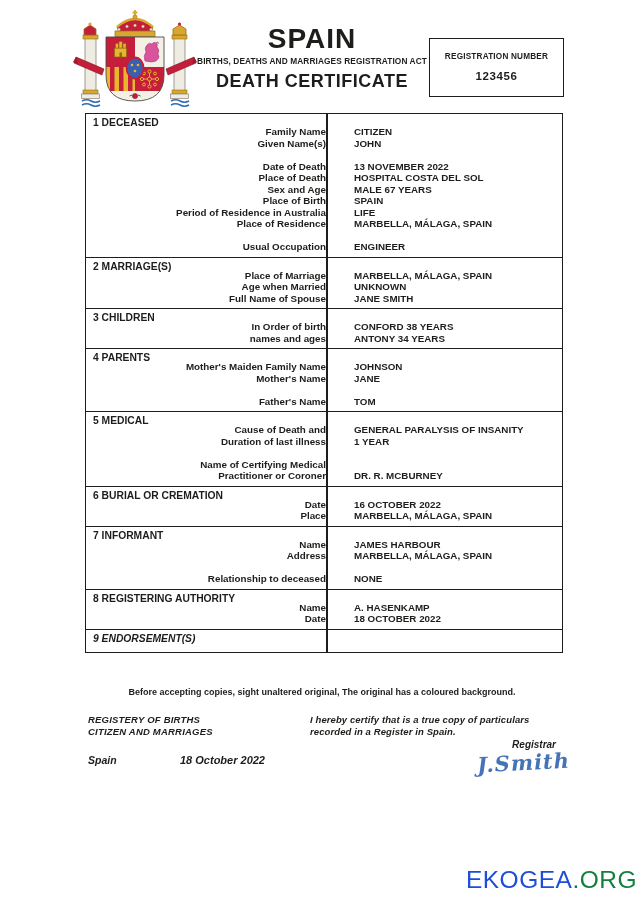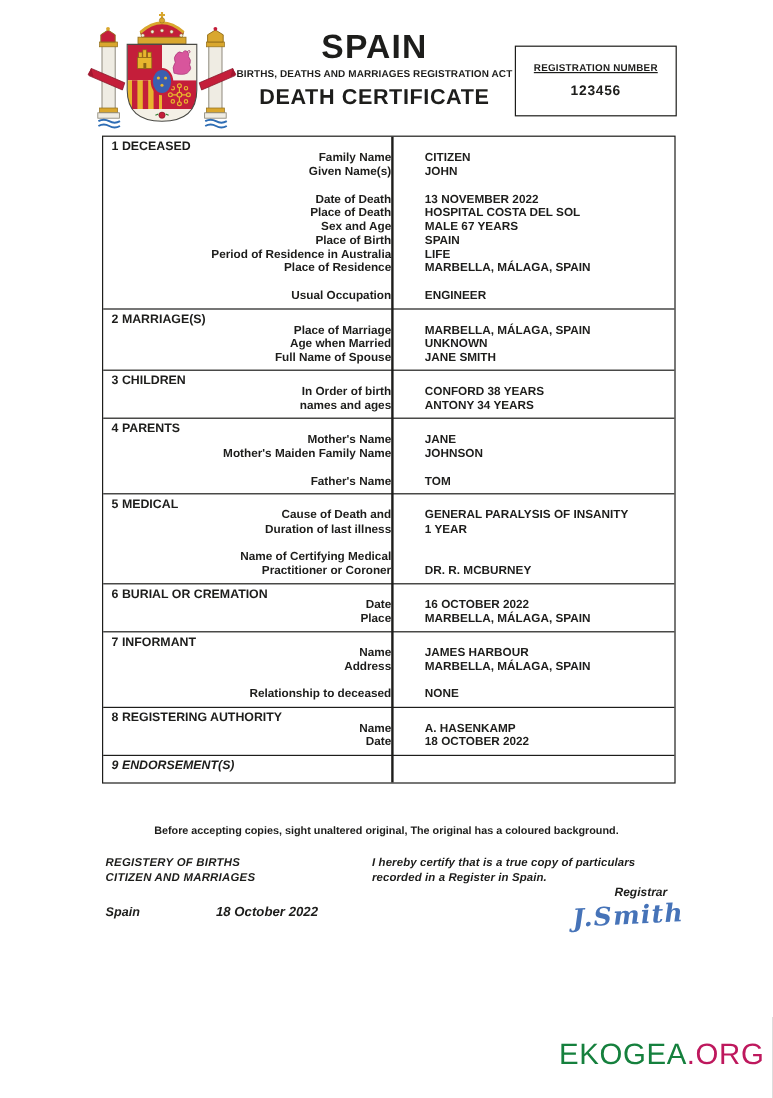--- a/index.html
+++ b/index.html
@@ -11,21 +11,21 @@
   
   .emblem{position:absolute;left:72px;top:5px;width:126px;height:106px;}
   .header-center{position:absolute;left:192px;top:24px;width:240px;text-align:center;}
   .country{font-size:28px;font-weight:bold;letter-spacing:1px;line-height:30px;}
   .act-line{font-size:8.3px;font-weight:bold;white-space:nowrap;margin-top:2px;letter-spacing:0.1px;}
   .doc-title{font-size:18px;font-weight:bold;margin-top:5px;letter-spacing:0.5px;}
   .reg-box{
     position:absolute;left:429px;top:38px;width:135px;height:59px;
     border:1.6px solid #1d1d1b;box-sizing:border-box;text-align:center;
   }
-  .reg-label{font-size:8.2px;font-weight:bold;margin-top:13px;letter-spacing:0.2px;text-decoration:underline;}
+  .reg-label{font-size:8.2px;font-weight:bold;margin-top:13px;letter-spacing:0.2px;}
   .reg-number{font-size:11.5px;font-weight:bold;margin-top:9px;letter-spacing:0.6px;}
   
   .cert-table{
     position:absolute;left:85px;top:113px;width:478px;
     border:1.6px solid #1d1d1b;box-sizing:border-box;
   }
   .col-divider{position:absolute;left:240px;top:0;bottom:0;width:1.6px;background:#1d1d1b;}
   .section{position:relative;border-bottom:1.6px solid #1d1d1b;padding:2px 0 4px 0;min-height:16px;}
   .section:last-child{border-bottom:none;font-style:italic;}
   .section-title{
@@ -60,21 +60,21 @@
     font-family:"DejaVu Serif",serif;font-style:italic;font-weight:bold;
     transform:rotate(-3deg);letter-spacing:1px;
   }
   .place-date{position:absolute;left:88px;top:754px;font-size:10.5px;font-style:italic;font-weight:bold;}
   .footer-date{position:absolute;left:180px;top:754px;font-size:11px;font-style:italic;font-weight:bold;}
   
   .brand{
     position:absolute;right:7px;top:866px;font-size:24.5px;letter-spacing:0.5px;
     font-weight:normal;
   }
-  .brand .name{color:#15803d;}
+  .brand .name{color:#1d4ed8;}
   .brand .tld{color:#85a41d;}
 </style>
 </head>
 <body>
 
 <div class="page">
 
   <div class="emblem">
     <svg width="126" height="106" viewBox="0 0 126 106" xmlns="http://www.w3.org/2000/svg">
 
@@ -262,26 +262,26 @@
           <div class="row">
             <div class="lbl">names and ages</div>
             <div class="val">ANTONY 34 YEARS</div>
           </div>
         </div>
       </div>
       <div class="section">
         <div class="section-title">4 PARENTS</div>
         <div class="rows">
           <div class="row">
+            <div class="lbl">Mother's Maiden Family Name</div>
+            <div class="val">JOHNSON</div>
+          </div>
+          <div class="row">
             <div class="lbl">Mother's Name</div>
             <div class="val">JANE</div>
-          </div>
-          <div class="row">
-            <div class="lbl">Mother's Maiden Family Name</div>
-            <div class="val">JOHNSON</div>
           </div>
           <div class="row">
             <div class="lbl"></div>
             <div class="val"></div>
           </div>
           <div class="row">
             <div class="lbl">Father's Name</div>
             <div class="val">TOM</div>
           </div>
         </div>
@@ -373,16 +373,16 @@
 
   <div class="certify-block">I hereby certify that is a true copy of particulars recorded in a Register in Spain.</div>
 
   <div class="registrar-label">Registrar</div>
   <div class="sig" style="color: rgb(70, 115, 184);">J.Smith</div>
 
   <div class="place-date">Spain</div>
   <div class="footer-date">18 October 2022</div>
 
   <div class="brand">
-    <span class="name">EKOGEA</span><span class="tld" style="color: #be185d;">.ORG</span>
+    <span class="name">EKOGEA</span><span class="tld" style="color: #15803d;">.ORG</span>
   </div>
 
 </div>
 
 </body></html>

